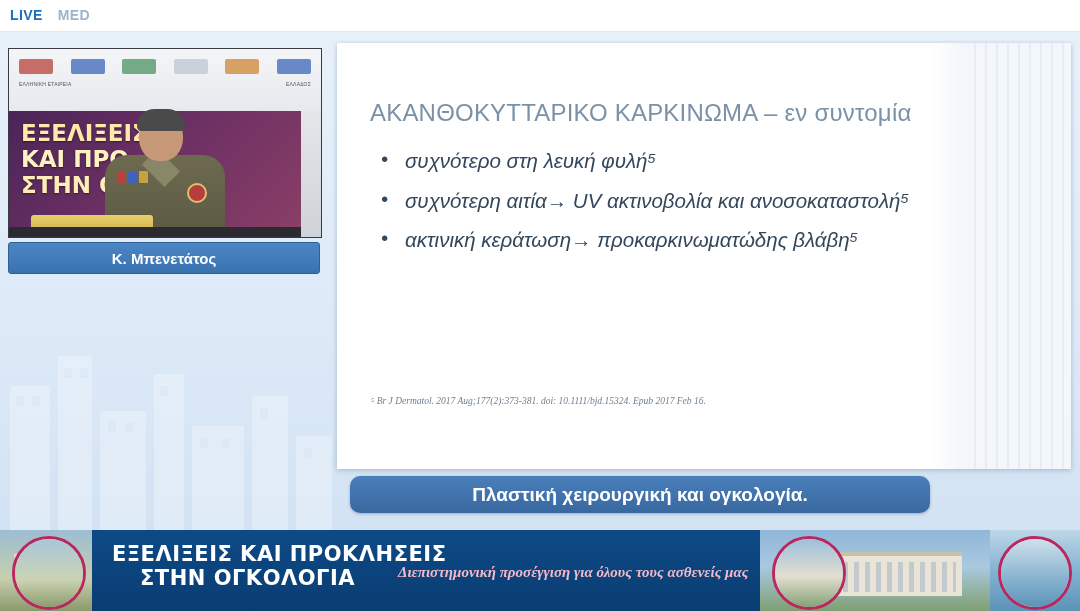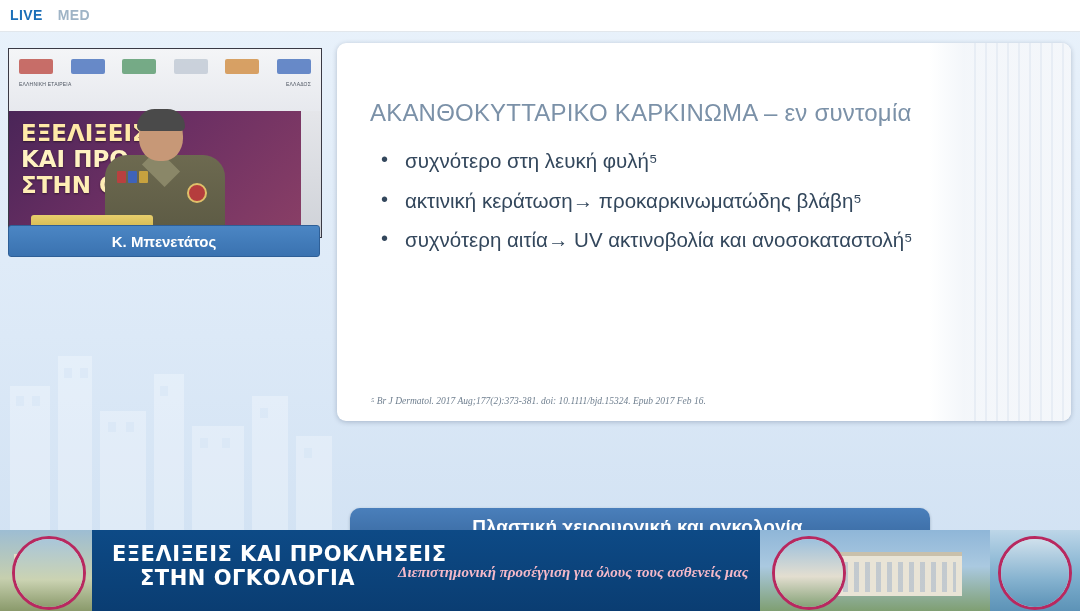--- a/index.html
+++ b/index.html
@@ -215,21 +215,21 @@
     bottom: 0;
     width: 292px;
     height: 10px;
     background: #2a2a30;
   }
 
   
   .name-plate {
     position: absolute;
     left: 8px;
-    top: 225px;
+    top: 242px;
     width: 310px;
     height: 30px;
     background: linear-gradient(180deg, #4b86c4 0%, #3a72b0 100%);
     border: 1px solid #2e5f97;
     border-radius: 3px;
     display: flex;
     align-items: center;
     justify-content: center;
     z-index: 22;
   }
@@ -238,26 +238,25 @@
     font-size: 15px;
     font-weight: bold;
   }
 
   
   .slide {
     position: absolute;
     left: 337px;
     top: 43px;
     width: 734px;
-    height: 378px;
+    height: 426px;
     background: #ffffff;
     box-shadow: 0 1px 5px rgba(20,40,70,.25);
     overflow: hidden;
     z-index: 20;
-    border-radius: 9px;
   }
   .slide-side {
     position: absolute;
     right: 0;
     top: 0;
     width: 106px;
     height: 100%;
     background: repeating-linear-gradient(
       90deg,
       #f3f6fa 0px,
@@ -291,20 +290,21 @@
     top: 103px;
     right: 28px;
     color: #33475c;
     font-size: 20.5px;
     line-height: 1.45;
   }
   .bullet {
     position: relative;
     padding-left: 34px;
     margin-bottom: 10px;
+    font-style: italic;
   }
   .bullet::before {
     content: "•";
     position: absolute;
     left: 10px;
     top: -1px;
     color: #33475c;
     font-size: 20px;
   }
   .slide-footnote {
@@ -325,21 +325,20 @@
     top: 476px;
     width: 580px;
     height: 37px;
     background: linear-gradient(180deg, #4a7fbb 0%, #38689f 100%);
     border-radius: 10px;
     display: flex;
     align-items: center;
     justify-content: center;
     z-index: 22;
     box-shadow: 0 1px 3px rgba(20,40,70,.3);
-    margin-top: 32px;
   }
   .session-bar span {
     color: #ffffff;
     font-size: 19px;
     font-weight: bold;
   }
 
   
   .bottombar {
     position: absolute;
@@ -533,22 +532,22 @@
   </div>
 
   <div class="slide">
     <div class="slide-side"></div>
     <div class="slide-side-fade"></div>
 
     <div class="slide-title">ΑΚΑΝΘΟΚΥΤΤΑΡΙΚΟ ΚΑΡΚΙΝΩΜΑ – εν συντομία</div>
 
     <div class="bullets">
       <div class="bullet">συχνότερο στη λευκή φυλή⁵</div>
+      <div class="bullet">συχνότερη αιτία→ UV ακτινοβολία και ανοσοκαταστολή⁵</div>
       <div class="bullet">ακτινική κεράτωση→ προκαρκινωματώδης βλάβη⁵</div>
-      <div class="bullet">συχνότερη αιτία→ UV ακτινοβολία και ανοσοκαταστολή⁵</div>
     </div>
 
     <div class="slide-footnote">⁵ Br J Dermatol. 2017 Aug;177(2):373-381. doi: 10.1111/bjd.15324. Epub 2017 Feb 16.</div>
   </div>
 
   <div class="session-bar">
     <span>Πλαστική χειρουργική και ογκολογία.</span>
   </div>
 
   <div class="bottombar">

